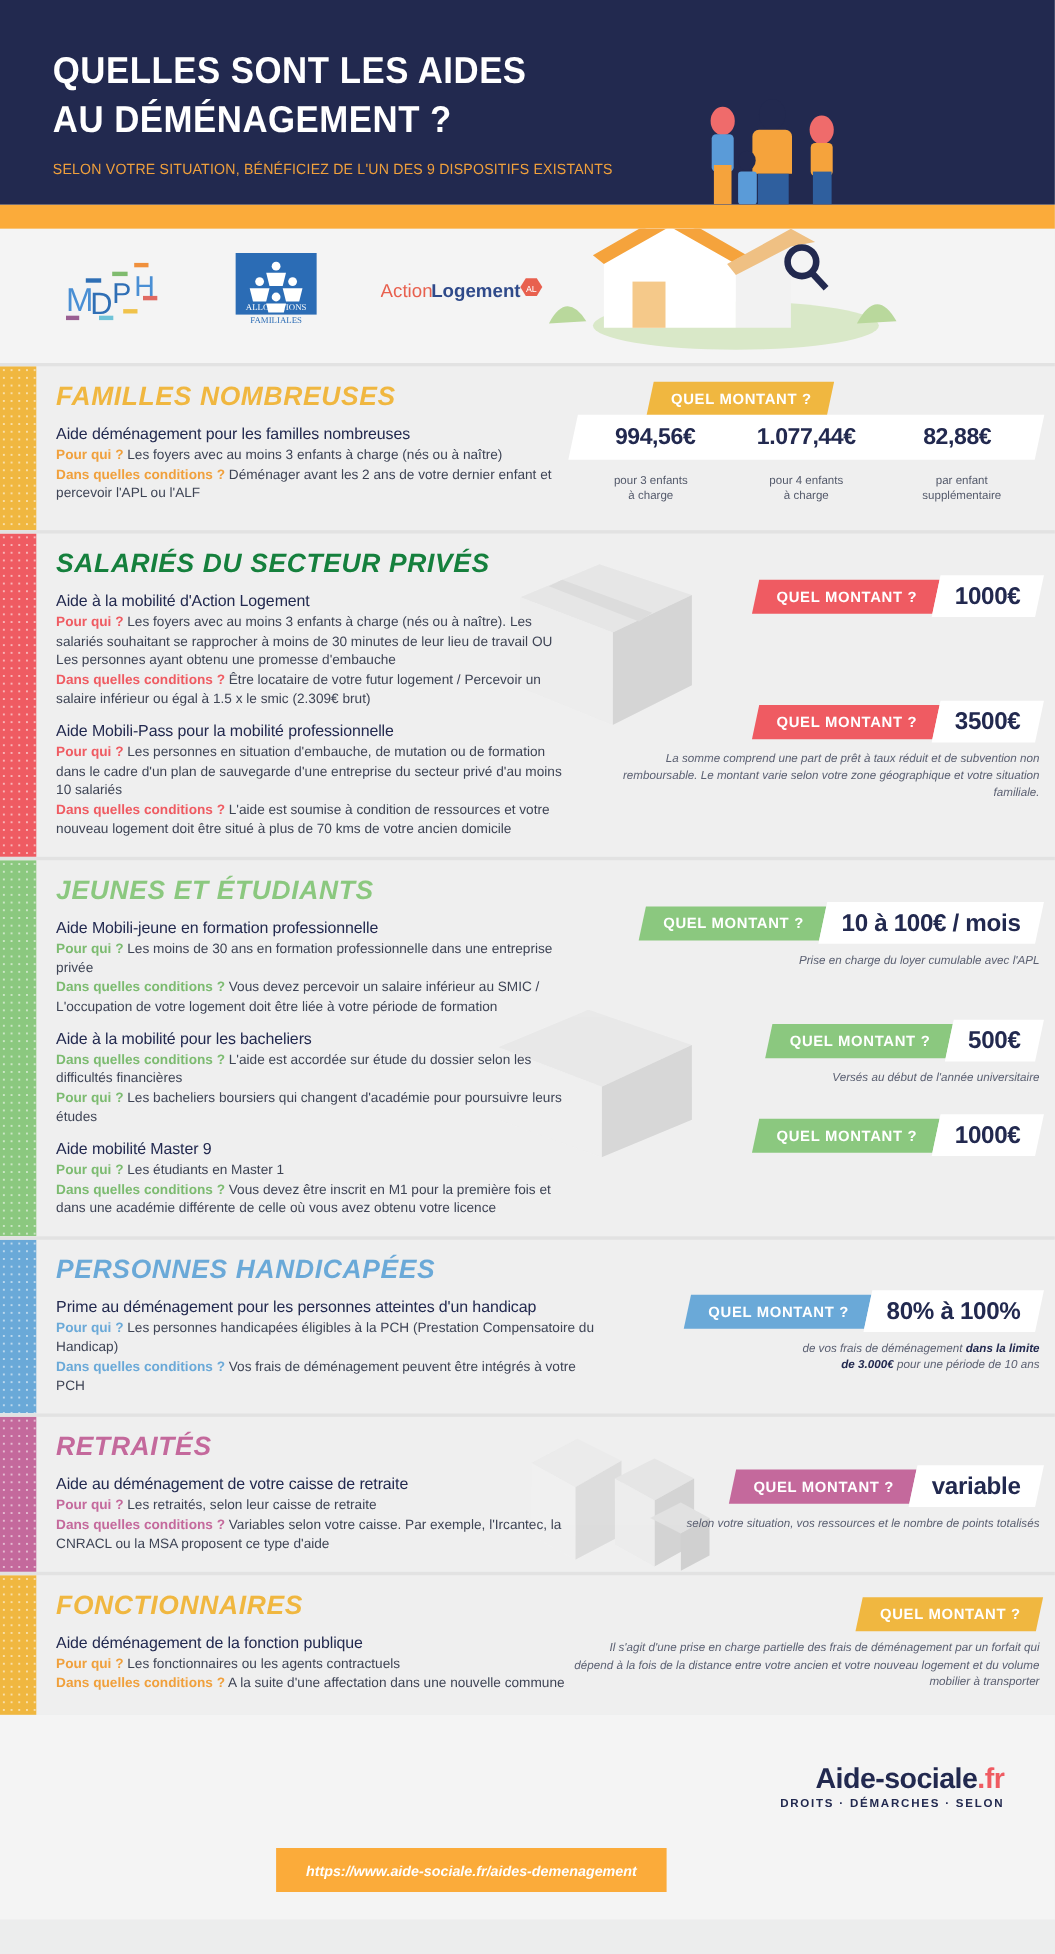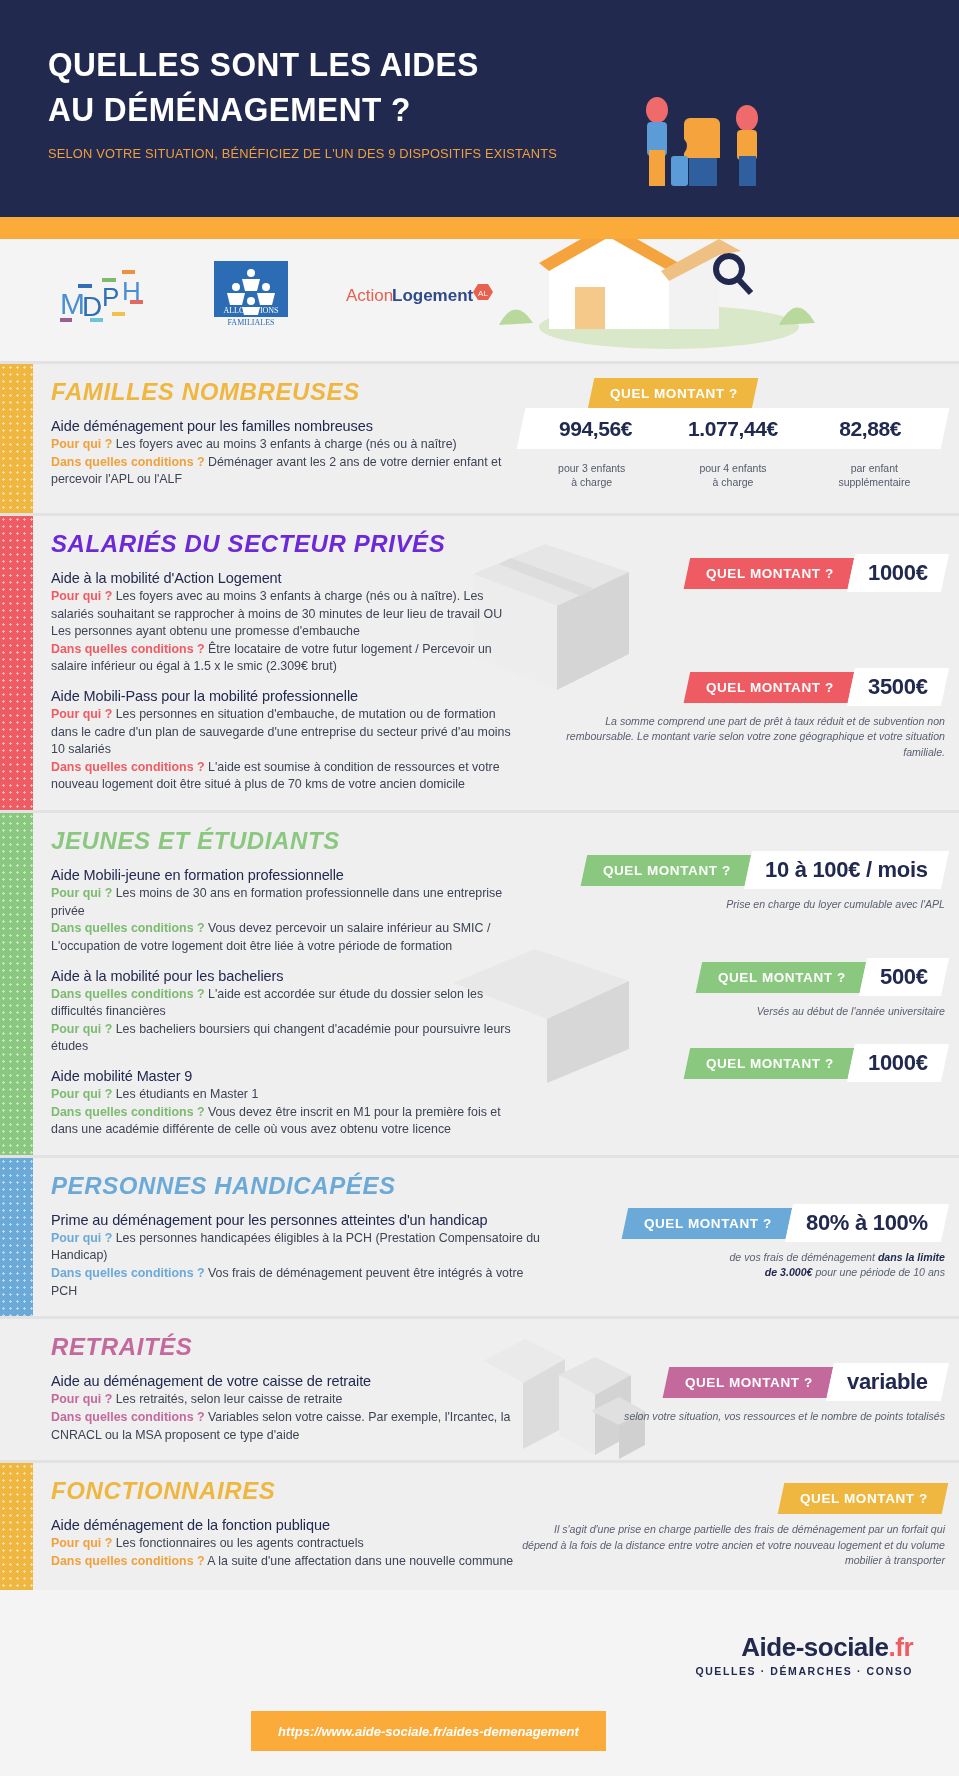--- a/index.html
+++ b/index.html
@@ -7,21 +7,21 @@
     width: 959px; height: 1776px;
     font-family: "Liberation Sans", sans-serif;
     background: #eceded;
     overflow: hidden;
   }
   .page { position: relative; width: 959px; height: 1776px; background: #eceded; }
 
   
   .header {
     position: relative;
-    height: 217px;
+    height: 186px;
     background: #22294f;
     padding: 42px 12px 0 48px;
     overflow: hidden;
   }
   .h-title {
     color: #ffffff;
     font-size: 34px;
     font-weight: bold;
     letter-spacing: .5px;
     line-height: 1.33;
@@ -287,21 +287,21 @@
         <div class="rail-dots"></div>
       </div>
     <div class="sec-body">
       <svg class="boxes" style="left:420px; top:10px; width:220px; height:175px;" viewBox="0 0 220 175">
         <path d="M20 48 L92 18 L176 46 L104 80 Z" fill="#e6e6e6"></path>
         <path d="M104 80 L176 46 L176 128 L104 164 Z" fill="#d4d4d4"></path>
         <path d="M20 48 L104 80 L104 164 L20 130 Z" fill="#ededed"></path>
         <path d="M58 32 L140 62 L128 70 L46 38 Z" fill="#dcdcdc"></path>
       </svg>
       <div class="sec-left">
-        <div class="sec-title" style="color:#6d28d9">SALARIÉS DU SECTEUR PRIVÉS</div>
+        <div class="sec-title" style="color:#15803d">SALARIÉS DU SECTEUR PRIVÉS</div>
         <div class="aide">
           <div class="aide-name">Aide à la mobilité d'Action Logement</div>
           <div class="aide-p">
             <span class="lbl" style="color:#ef5b62">Pour qui ?</span>
             <span>Les foyers avec au moins 3 enfants à charge (nés ou à naître). Les salariés souhaitant se rapprocher à moins de 30 minutes de leur lieu de travail OU Les personnes ayant obtenu une promesse d'embauche</span>
           </div>
           <div class="aide-p">
             <span class="lbl" style="color:#ef5b62">Dans quelles conditions ?</span>
             <span>Être locataire de votre futur logement / Percevoir un salaire inférieur ou égal à 1.5 x le smic (2.309€ brut)</span>
           </div>
@@ -434,21 +434,21 @@
           </div>
         </div>
         <div class="note">
           <span>de vos frais de déménagement </span><b>dans la limite</b><br>
           <b>de 3.000€</b><span> pour une période de 10 ans</span>
         </div>
       </div>
     </div>
   </div>
 
-  <div class="section" style="min-height:144px;align-items:center;">
+  <div class="section" style="min-height:144px;">
     <div class="rail" style="background:#c4699c">
         <div class="rail-dots"></div>
       </div>
     <div class="sec-body">
       <svg class="boxes" style="left:440px; top:4px; width:200px; height:140px;" viewBox="0 0 200 140">
         <path d="M10 38 L52 16 L92 36 L50 60 Z" fill="#eaeaea"></path>
         <path d="M50 60 L92 36 L92 104 L50 126 Z" fill="#dcdcdc"></path>
         <path d="M10 38 L50 60 L50 126 L10 104 Z" fill="#f0f0f0"></path>
         <path d="M86 52 L122 34 L158 52 L122 72 Z" fill="#e4e4e4"></path>
         <path d="M122 72 L158 52 L158 112 L122 132 Z" fill="#d2d2d2"></path>
@@ -508,20 +508,20 @@
           </div>
         </div>
         <div class="note">Il s'agit d'une prise en charge partielle des frais de déménagement par un forfait qui dépend à la fois de la distance entre votre ancien et votre nouveau logement et du volume mobilier à transporter</div>
       </div>
     </div>
   </div>
 
   <div class="footer">
     <div class="brand">
       <div class="brand-1"><span>Aide-sociale</span><span class="fr">.fr</span></div>
-      <div class="brand-2">QUELLES · DÉMARCHES · CONSO</div>
+      <div class="brand-2">DROITS · DÉMARCHES · SELON</div>
     </div>
     <div class="url-box">
       <span>https://www.aide-sociale.fr/aides-demenagement</span>
     </div>
   </div>
 
 </div>
 
 </body></html>

